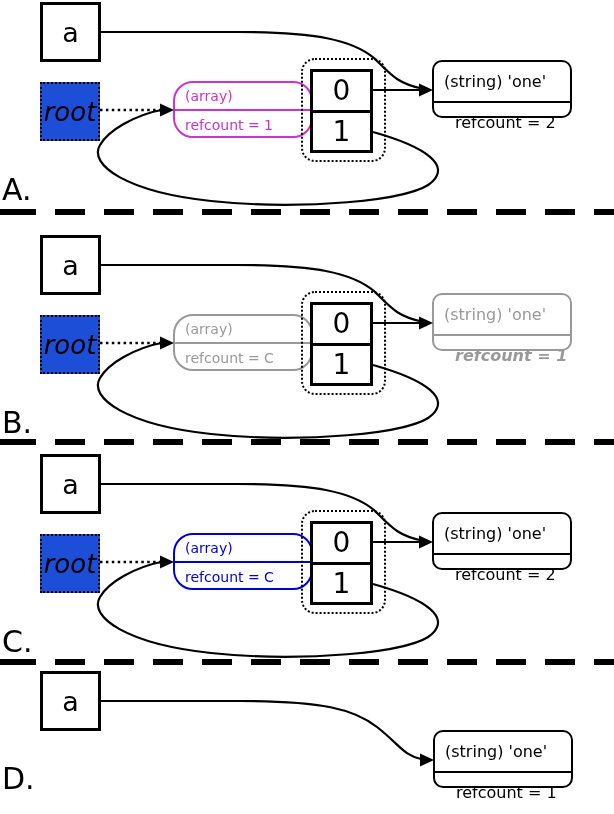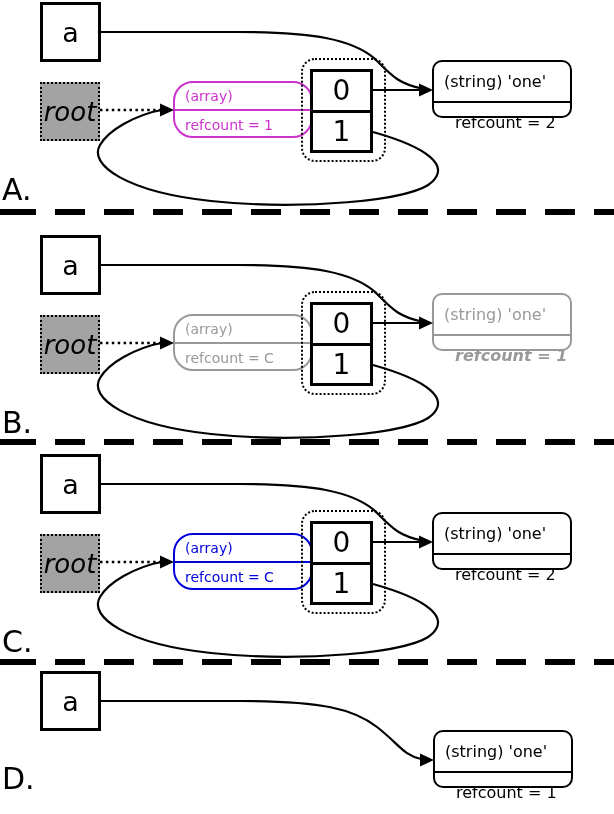--- a/index.html
+++ b/index.html
@@ -9,21 +9,21 @@
   .panel { position:absolute; left:0; width:614px; }
   .wires { position:absolute; left:0; top:0; z-index:6; pointer-events:none; }
   .wires path { fill:none; stroke:#000; stroke-width:2.2px; }
   .wires path.dotted { stroke-dasharray:2.5 3.4; stroke-width:2.4px; }
   .wires polygon { fill:#000; stroke:none; }
 
   .var-box { position:absolute; left:40px; top:0; width:61px; height:60px;
     border:3px solid #000; box-sizing:border-box; background:#fff; z-index:4;
     display:flex; align-items:center; justify-content:center; font-size:27px; }
   .root-box { position:absolute; left:40px; top:80px; width:60px; height:59px;
-    border:2px dotted #000; box-sizing:border-box; background:#a3a3a3; z-index:4;
+    border:2px dotted #000; box-sizing:border-box; background:#1d4ed8; z-index:4;
     display:flex; align-items:center; justify-content:center;
     font-size:26px; font-style:italic; }
 
   .array-box { position:absolute; left:173px; top:79px; width:140px; height:57px;
     border:2px solid var(--accent,#000); border-radius:20px; box-sizing:border-box;
     color:var(--accent,#000); z-index:1; }
   .array-box .row { height:26px; display:flex; align-items:center;
     padding-left:10px; font-size:14px; white-space:nowrap; }
   .array-box .row + .row { border-top:2px solid var(--accent,#000); height:27px; }
 

